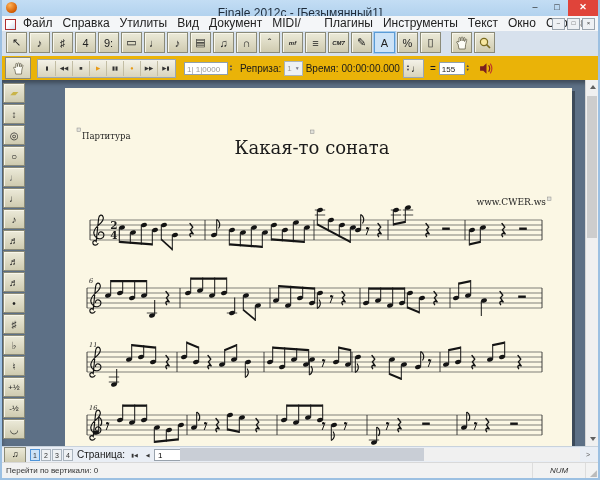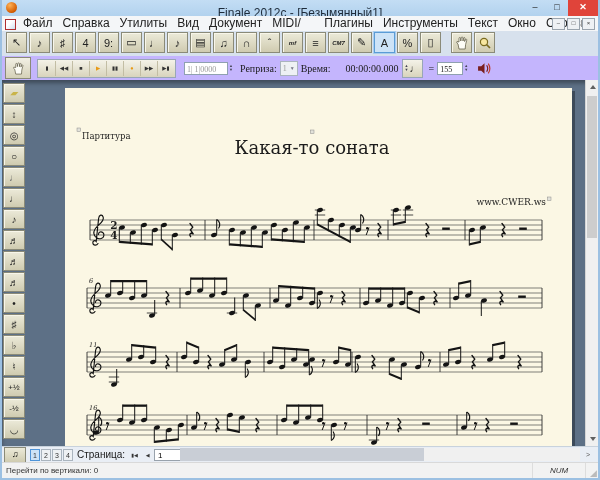--- a/index.html
+++ b/index.html
@@ -17,21 +17,21 @@
   .wbtn.close{width:30px;background:#e0443a;color:#fff;font-weight:bold;}
   
   .menubar{position:absolute;left:0;top:16px;width:100%;height:15px;background:#f4f6f8;border-bottom:1px solid #d8dde2;}
   .menubar .items{position:absolute;left:16px;top:0;display:flex;}
   .menu-item{padding:0 5px;font-size:12px;line-height:15px;color:#222;}
   .docicon{position:absolute;left:3px;top:3px;width:9px;height:9px;background:linear-gradient(135deg,#fff 40%,#cfe0f0);border:1px solid #b03030;}
   .childbtns{position:absolute;right:3px;top:2px;display:flex;gap:2px;}
   .cbtn{width:11px;height:10px;border:1px solid #9aa4ae;background:#eef1f4;font-size:6px;line-height:9px;text-align:center;color:#333;}
   
   .toolbar1{position:absolute;left:0;top:31px;width:100%;height:25px;background:#d7e1ed;border-bottom:1px solid #bcc9d6;}
-  .toolbar2{position:absolute;left:0;top:56px;width:100%;height:24px;background:#c4b5fd;border-bottom:1px solid #6d28d9;font-family:Liberation Serif, serif;}
+  .toolbar2{position:absolute;left:0;top:56px;width:100%;height:24px;background:#eab308;border-bottom:1px solid #6d28d9;}
   .t1row{position:absolute;left:4px;top:1px;display:flex;align-items:center;}
   .tbtn{width:21px;height:21px;margin-right:2px;border:1px solid #8a8a78;background:linear-gradient(#ecead9,#cfcbb0);
         box-shadow:inset 1px 1px 0 #f8f6ea;display:flex;align-items:center;justify-content:center;
         font-size:11px;color:#222;box-sizing:border-box;}
   .tbtn .small{font-size:6px;font-style:italic;font-weight:bold;}
   .tbtn.sel{background:#cde3f7;border:1px solid #5b9bd5;box-shadow:0 0 0 1px #a8cdee;}
   .tbtn svg{width:14px;height:14px;}
   .tgap{width:8px;}
   
   .p2row{position:absolute;left:3px;top:2px;display:flex;align-items:center;height:20px;}
@@ -218,21 +218,21 @@
       <div class="spin">
           <span>▲</span>
           <span>▼</span>
         </div>
       <span class="lab">Реприза:</span>
       <div class="dd">
           <span>1</span>
           <span class="arr">▼</span>
         </div>
       <span class="lab">Время:</span>
-      <span class="lab" style="margin-left:12px">00:00:00.000</span>
+      <span class="lab" style="margin-left:0">00:00:00.000</span>
       <div class="tempo">
         <span class="spin" style="margin:0">
             <span>▲</span>
             <span>▼</span>
           </span>
         <span class="nt">♩</span>
       </div>
       <span class="lab">=</span>
       <div class="field" style="width:26px">155</div>
       <div class="spin">

